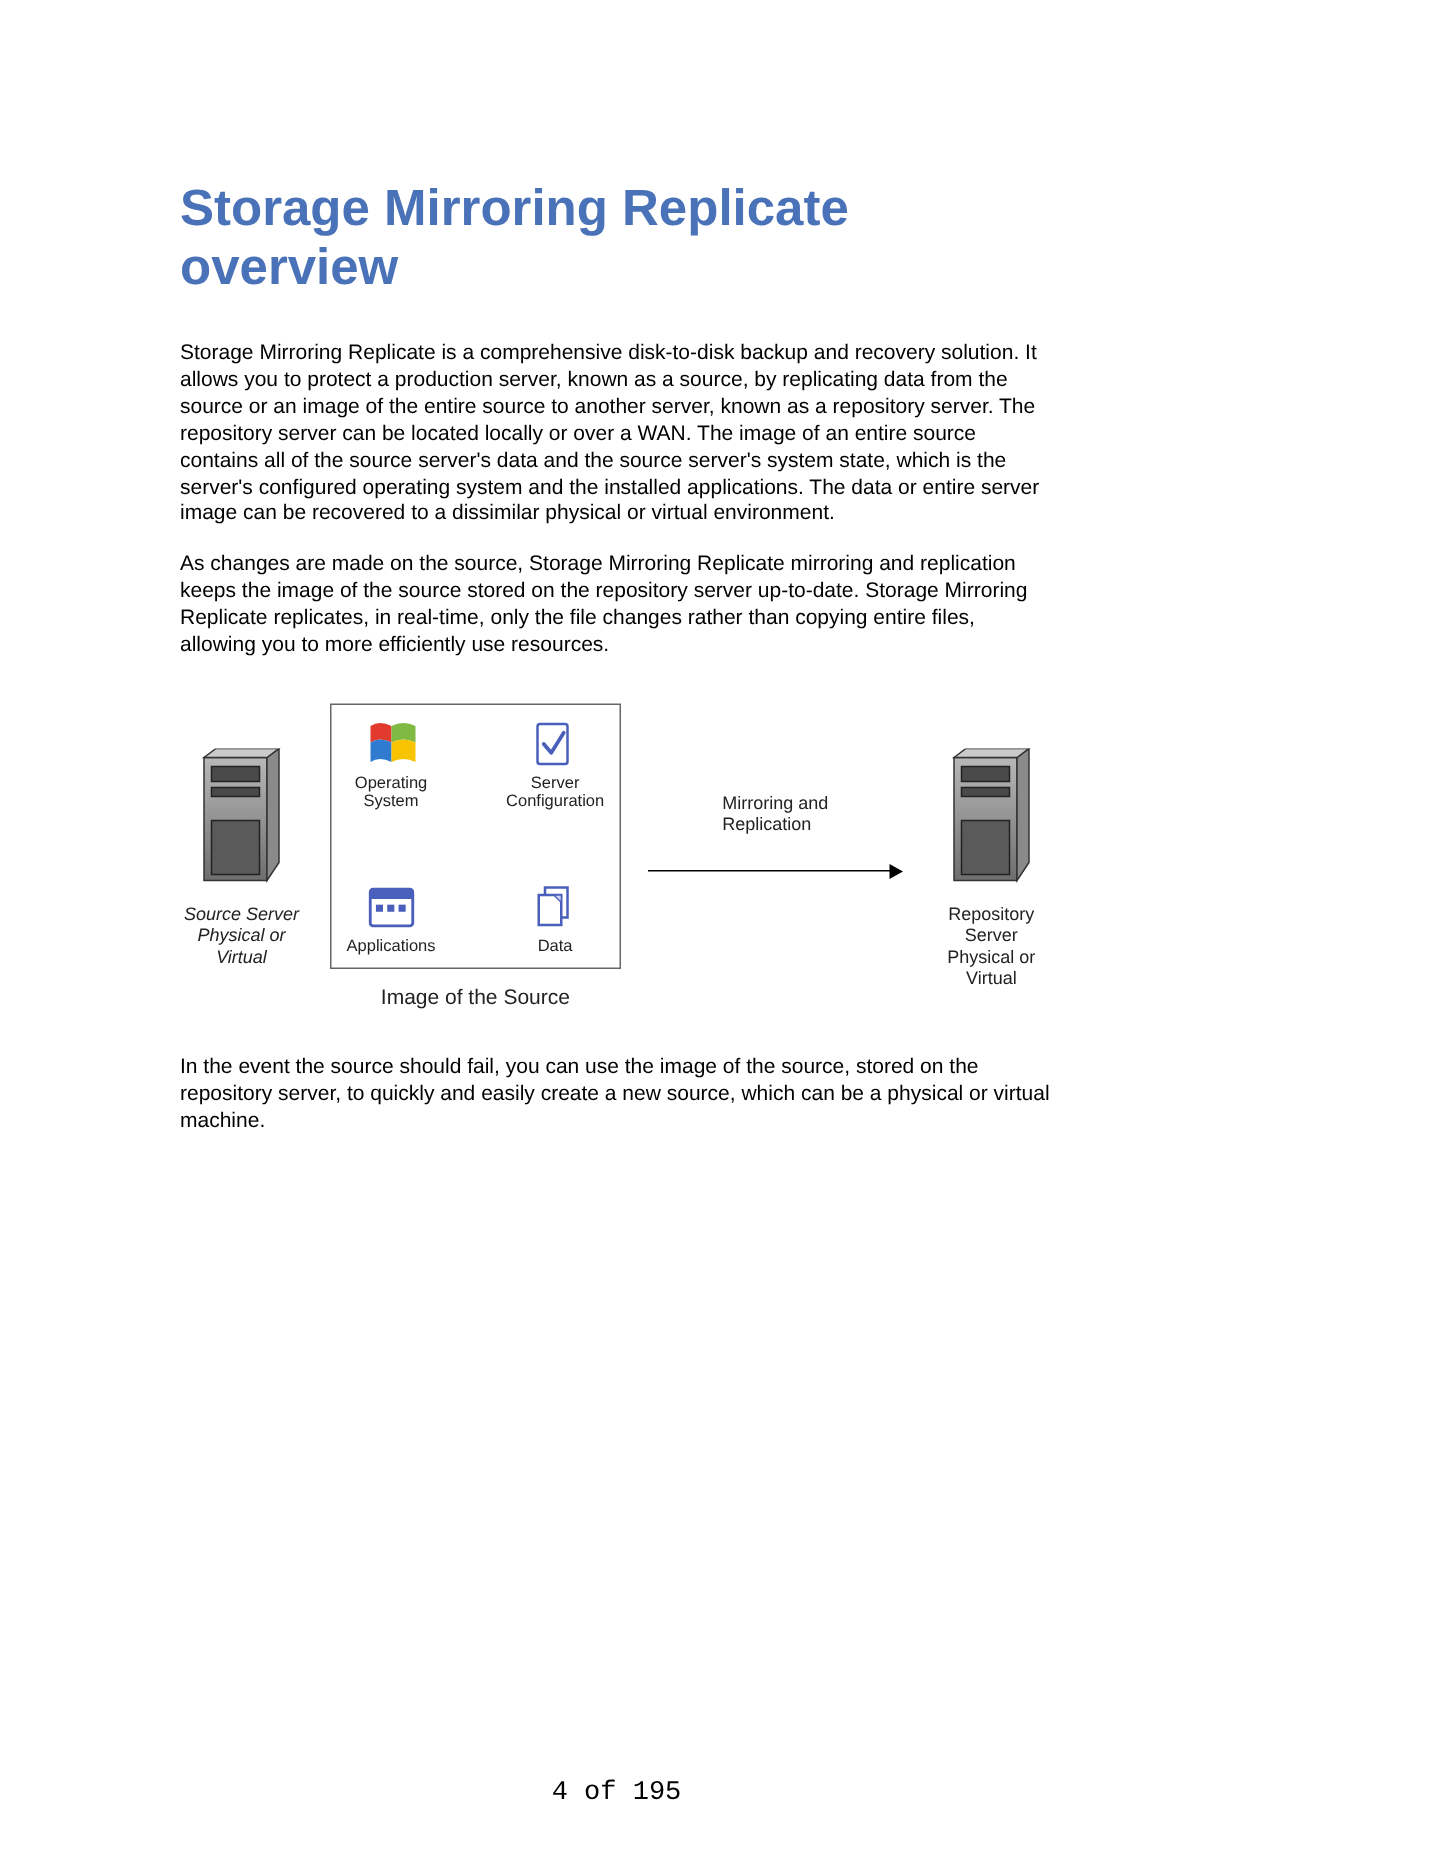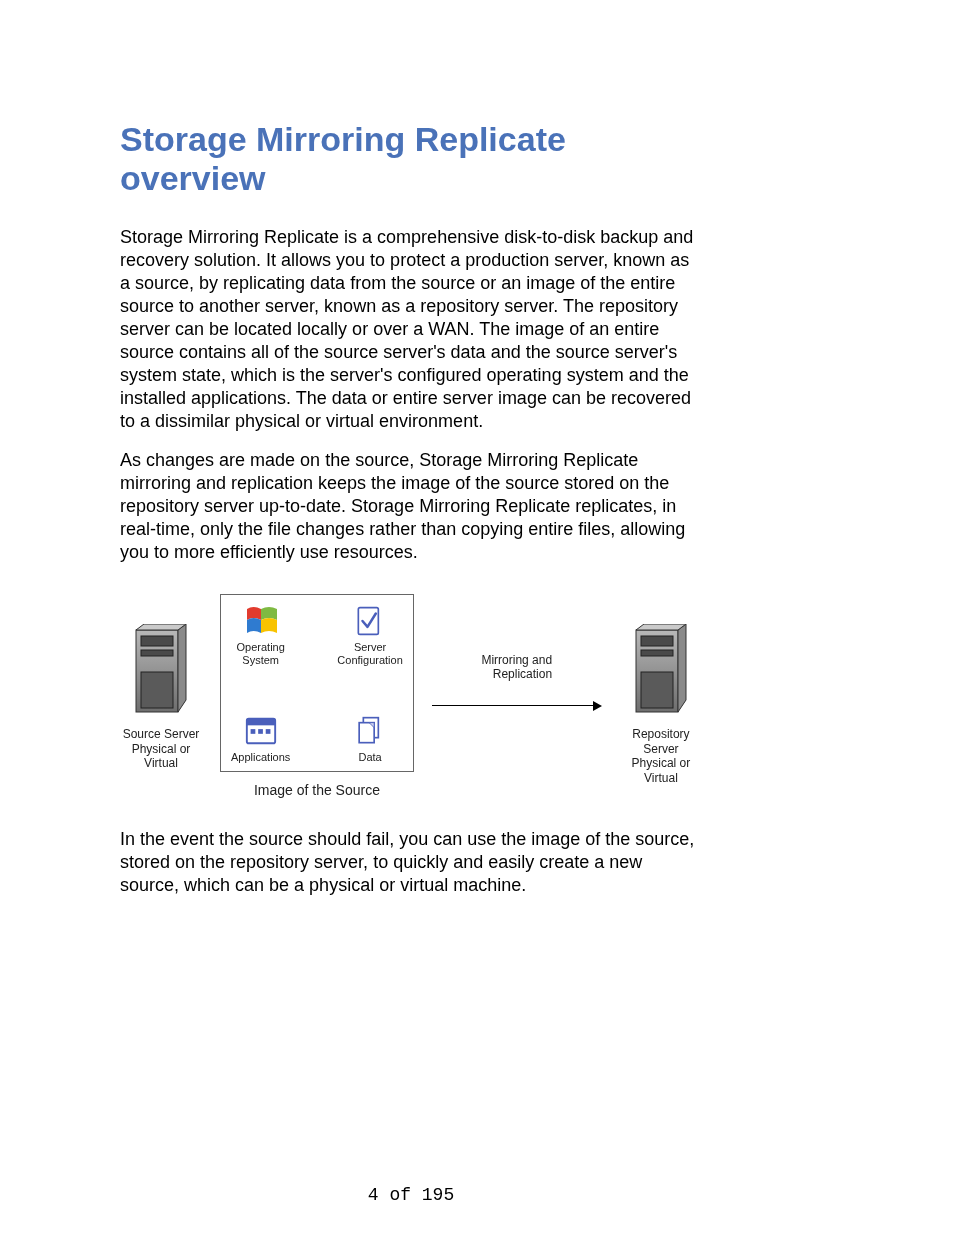--- a/index.html
+++ b/index.html
@@ -18,21 +18,21 @@
     background: #fff;
   }
   h1.title {
     font-size: 34px;
     font-weight: bold;
     color: #4a72b8;
     margin: 0 0 28px 0;
     letter-spacing: 0px;
   }
   p.body {
-    font-size: 18px;
+    font-size: 14px;
     line-height: 1.28;
     margin: 0 0 16px 0;
     color: #000;
   }
 
   
   .diagram {
     margin: 30px 0 30px 0;
     display: flex;
     align-items: flex-start;
@@ -91,21 +91,21 @@
   .arrow-col {
     display: flex;
     flex-direction: column;
     align-items: center;
     justify-content: center;
     min-width: 170px;
     padding-top: 60px;
   }
   .arrow-label {
     font-size: 12px;
-    text-align: right;
+    text-align: left;
     line-height: 1.15;
     margin-bottom: 19px;
   }
   .arrow-line {
     width: 170px;
     height: 10px;
     position: relative;
   }
   .arrow-line:before {
     content: "";
@@ -141,21 +141,21 @@
 
 <div class="page">
 
   <h1 class="title">Storage Mirroring Replicate overview</h1>
 
   <p class="body">Storage Mirroring Replicate is a comprehensive disk-to-disk backup and recovery solution. It allows you to protect a production server, known as a source, by replicating data from the source or an image of the entire source to another server, known as a repository server. The repository server can be located locally or over a WAN. The image of an entire source contains all of the source server's data and the source server's system state, which is the server's configured operating system and the installed applications. The data or entire server image can be recovered to a dissimilar physical or virtual environment.</p>
   <p class="body">As changes are made on the source, Storage Mirroring Replicate mirroring and replication keeps the image of the source stored on the repository server up-to-date. Storage Mirroring Replicate replicates, in real-time, only the file changes rather than copying entire files, allowing you to more efficiently use resources.</p>
 
   <div class="diagram">
 
-    <div class="dcol" style="padding-top:30px;">
+    <div class="dcol" style="padding-top:30px;font-style:italic;">
       <div class="server-box">
         <svg viewBox="0 0 60 95" width="60" height="95">
           <defs>
             <linearGradient id="g1" x1="0" x2="0" y1="0" y2="1">
               <stop offset="0" stop-color="#b8b8b8"></stop>
               <stop offset="1" stop-color="#6e6e6e"></stop>
             </linearGradient>
           </defs>
           <rect x="5" y="6" width="42" height="82" fill="url(#g1)" stroke="#333" stroke-width="1"></rect>
           <polygon points="47,6 55,0 55,76 47,88" fill="#8a8a8a" stroke="#333" stroke-width="1"></polygon>

